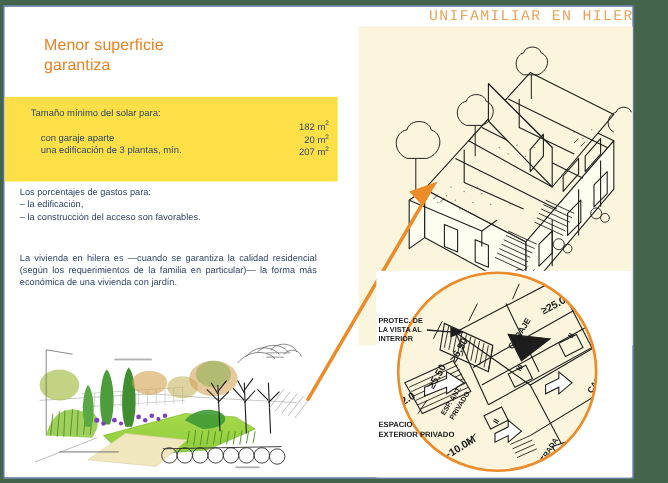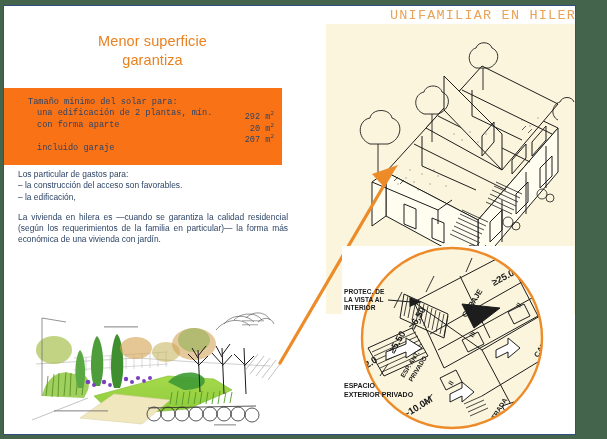--- a/index.html
+++ b/index.html
@@ -11,42 +11,41 @@
   #slide{
     position:absolute;left:3px;top:5px;width:573px;height:430px;
     background:#ffffff;border:1px solid #2d4f86;box-sizing:border-box;
     overflow:hidden;
   }
 
   
   #headline{
     position:absolute;left:36px;top:26px;width:225px;
     color:#e8811f;font-size:14.5px;line-height:19px;font-weight:400;
-    text-align:center;letter-spacing:.1px;
+    letter-spacing:.1px;
   }
 
   
   #bluebox{
-    position:absolute;left:0px;top:82px;width:278px;height:77px;
-    background:#f97316;
-    font-family:Liberation Mono, monospace;
+    position:absolute;left:0px;top:82px;width:303px;height:77px;
+    background:#fde047;
   }
   #bluebox .inner{position:absolute;left:24px;top:9px;right:8px;}
   #bluebox .line{
     position:relative;color:#2d4466;font-size:8.6px;line-height:11.4px;
     white-space:nowrap;
   }
   #bluebox .line .ind{display:inline-block;width:9px;}
   #bluebox .val{position:absolute;right:0;top:0;color:#2d4466;}
   sup{font-size:.68em;vertical-align:super;}
 
   
   #bodytext{position:absolute;left:14px;top:163px;width:270px;color:#2d4466;}
   #bodytext .p{font-size:8.4px;line-height:11.3px;margin:0 0 0 0;}
-  #bodytext .p2{margin-top:9px;text-align:justify;}
+  #bodytext .p2{margin-top:26px;text-align:justify;}
 
   
   #garden{position:absolute;left:14px;top:272px;width:272px;height:150px;}
   #garden svg{display:block;}
 
   
   #axono{
     position:absolute;left:322px;top:18px;width:250px;height:290px;
     background:#faf5dc;overflow:hidden;
   }
@@ -79,41 +78,38 @@
 
     <div id="headline">
       <div>Menor superficie</div>
       <div>garantiza</div>
     </div>
 
     <div id="bluebox">
       <div class="inner">
         <div class="line">Tamaño mínimo del solar para:</div>
         <div class="line">
-          <span class="ind"></span><span>una edificación de 2 plantas, mín.</span>
-          <span class="val"><span>292 m</span><sup>2</sup></span>
+          <span class="ind"></span>
+          <span class="val"><span>182 m</span><sup>2</sup></span>
         </div>
         <div class="line">
-          <span class="ind"></span><span>con forma aparte</span>
+          <span class="ind"></span><span>con garaje aparte</span>
           <span class="val"><span>20 m</span><sup>2</sup></span>
         </div>
         <div class="line">
-          <span class="ind"></span>
+          <span class="ind"></span><span>una edificación de 3 plantas, mín.</span>
           <span class="val"><span>207 m</span><sup>2</sup></span>
         </div>
-        <div class="line">
-          <span class="ind"></span><span>incluido garaje</span>
-        </div>
       </div>
     </div>
 
     <div id="bodytext">
-      <div class="p">Los particular de gastos para:</div>
+      <div class="p">Los porcentajes de gastos para:</div>
+      <div class="p">– la edificación,</div>
       <div class="p">– la construcción del acceso son favorables.</div>
-      <div class="p">– la edificación,</div>
       <div class="p p2">La vivienda en hilera es —cuando se garantiza la calidad residencial (según los requerimientos de la familia en particular)— la forma más económica de una vivienda con jardín.</div>
     </div>
 
     <div id="garden">
       <svg width="272" height="150" viewBox="0 0 272 150">
         <defs>
           <linearGradient id="lawn" x1="0" y1="0" x2="0" y2="1">
             <stop offset="0%" stop-color="#a5d94a"></stop>
               <stop offset="100%" stop-color="#8ecb3c"></stop>
           </linearGradient>

